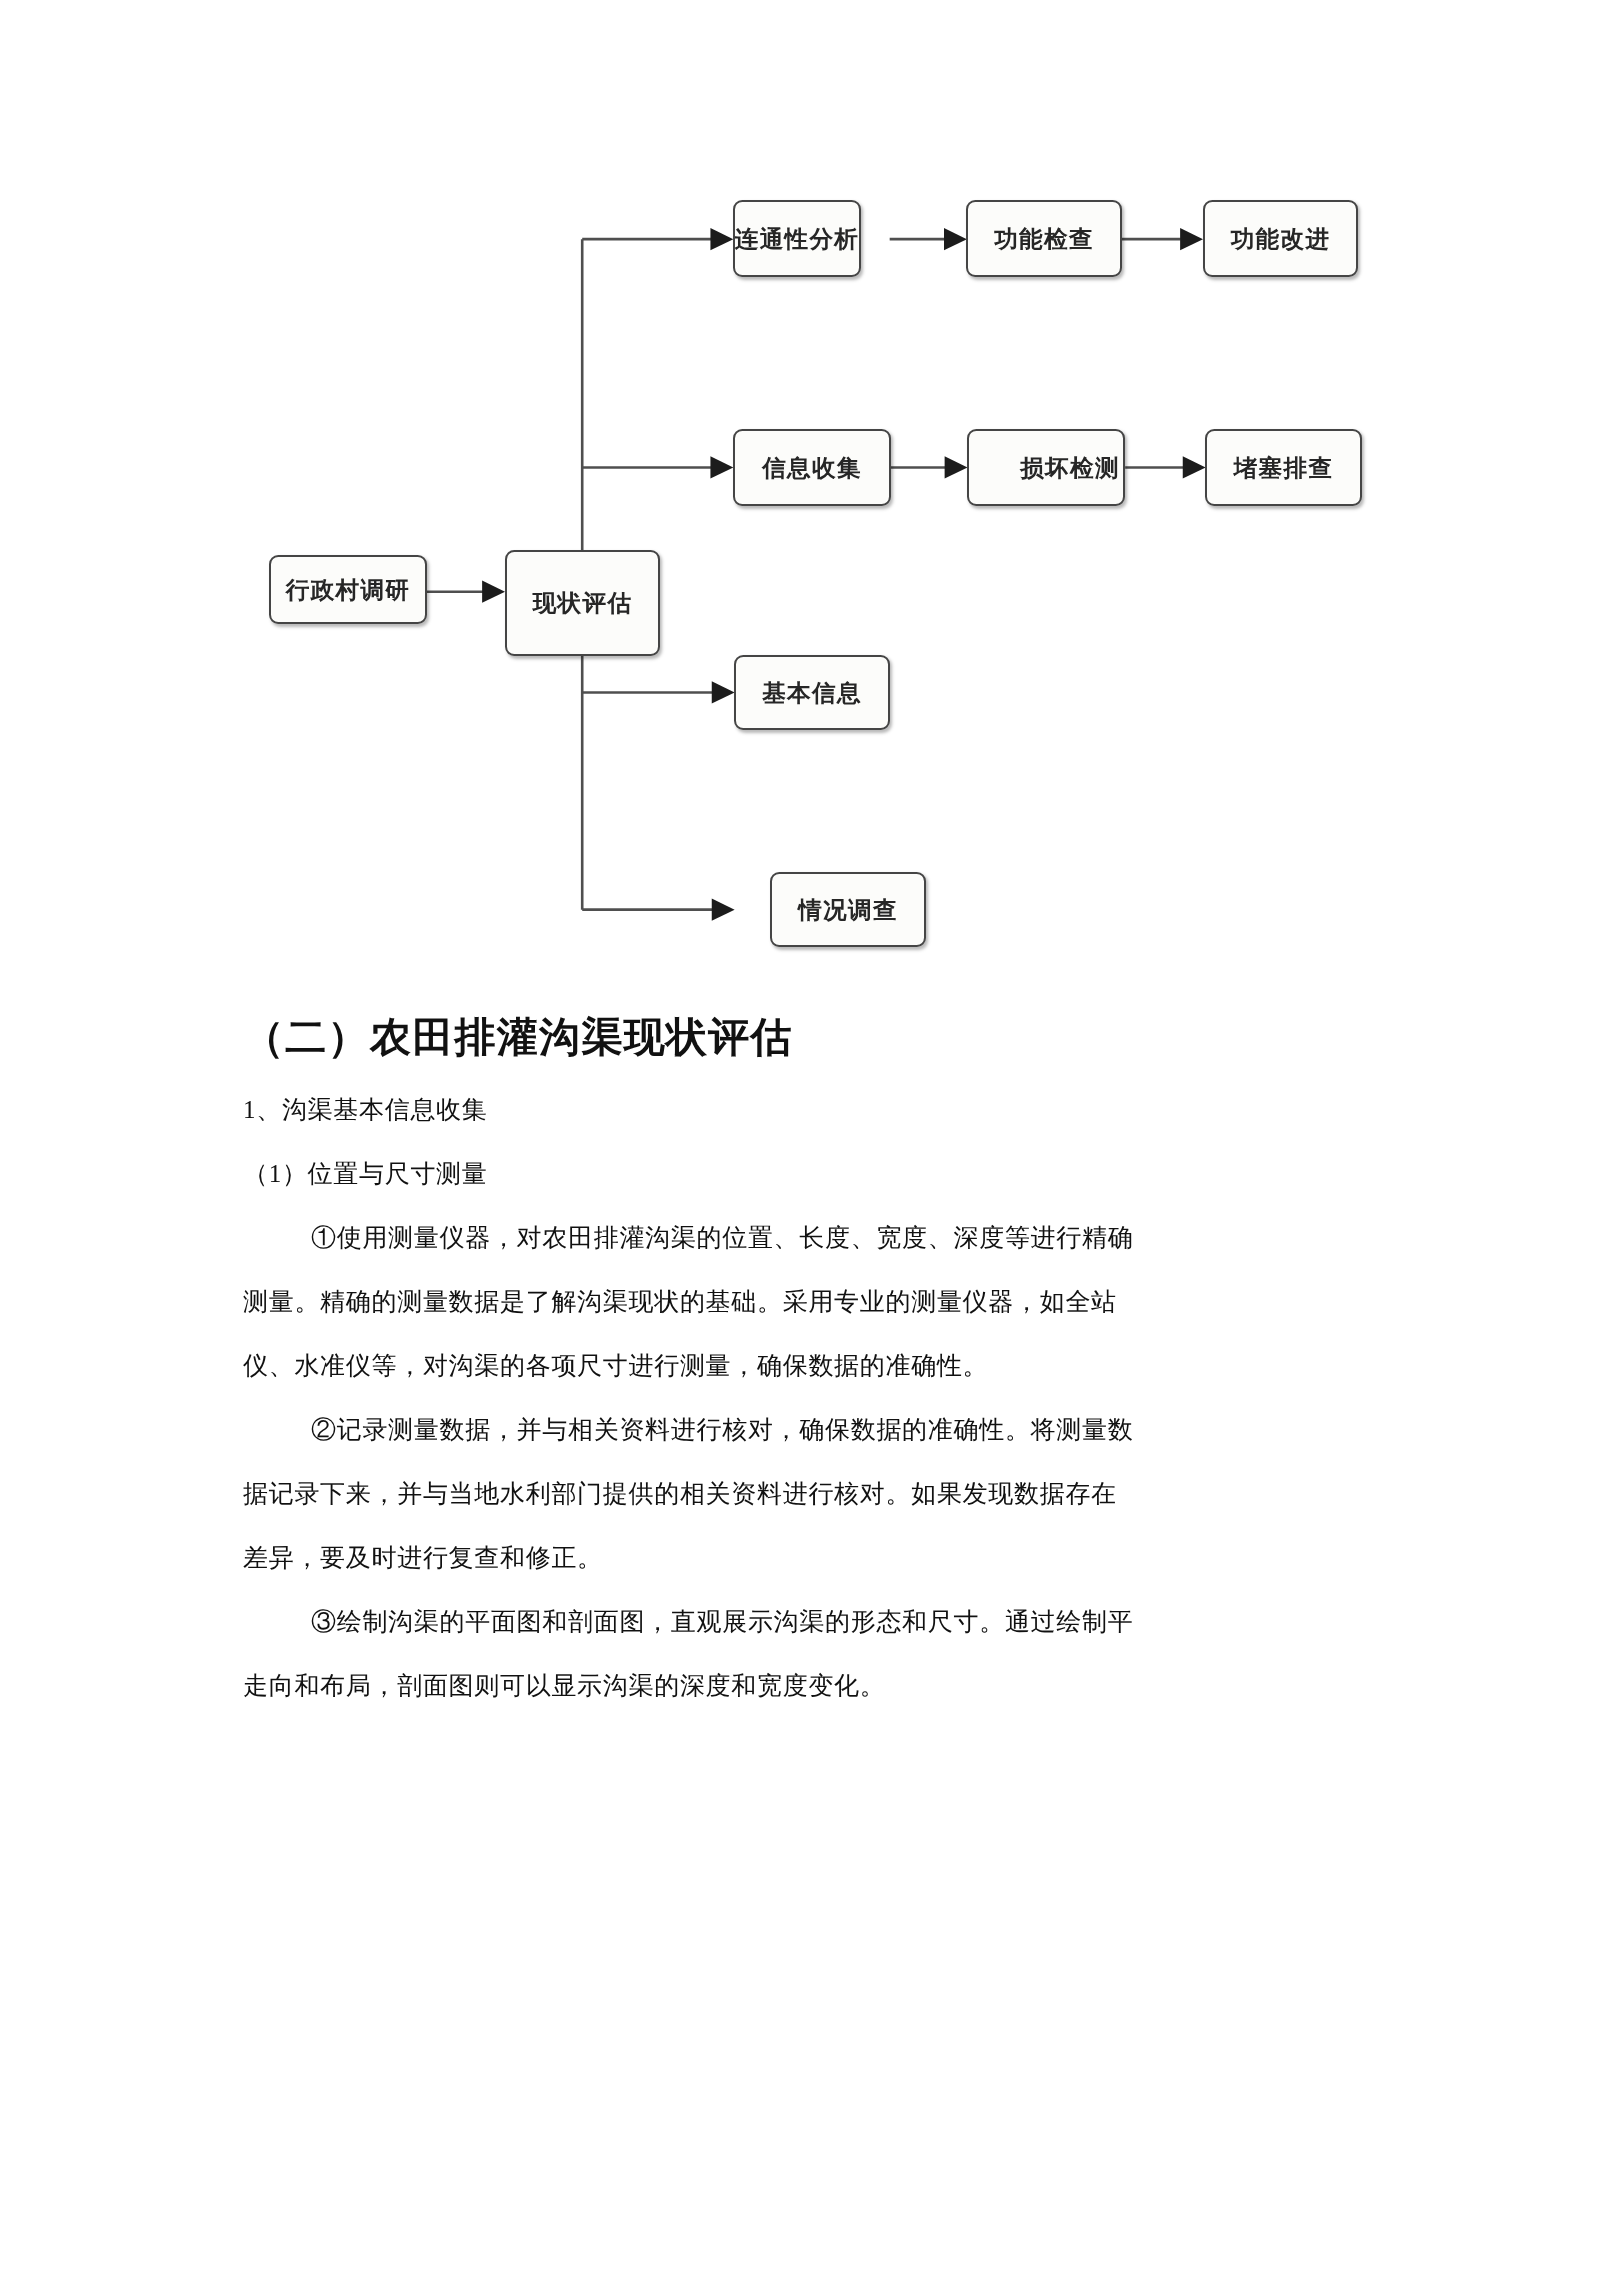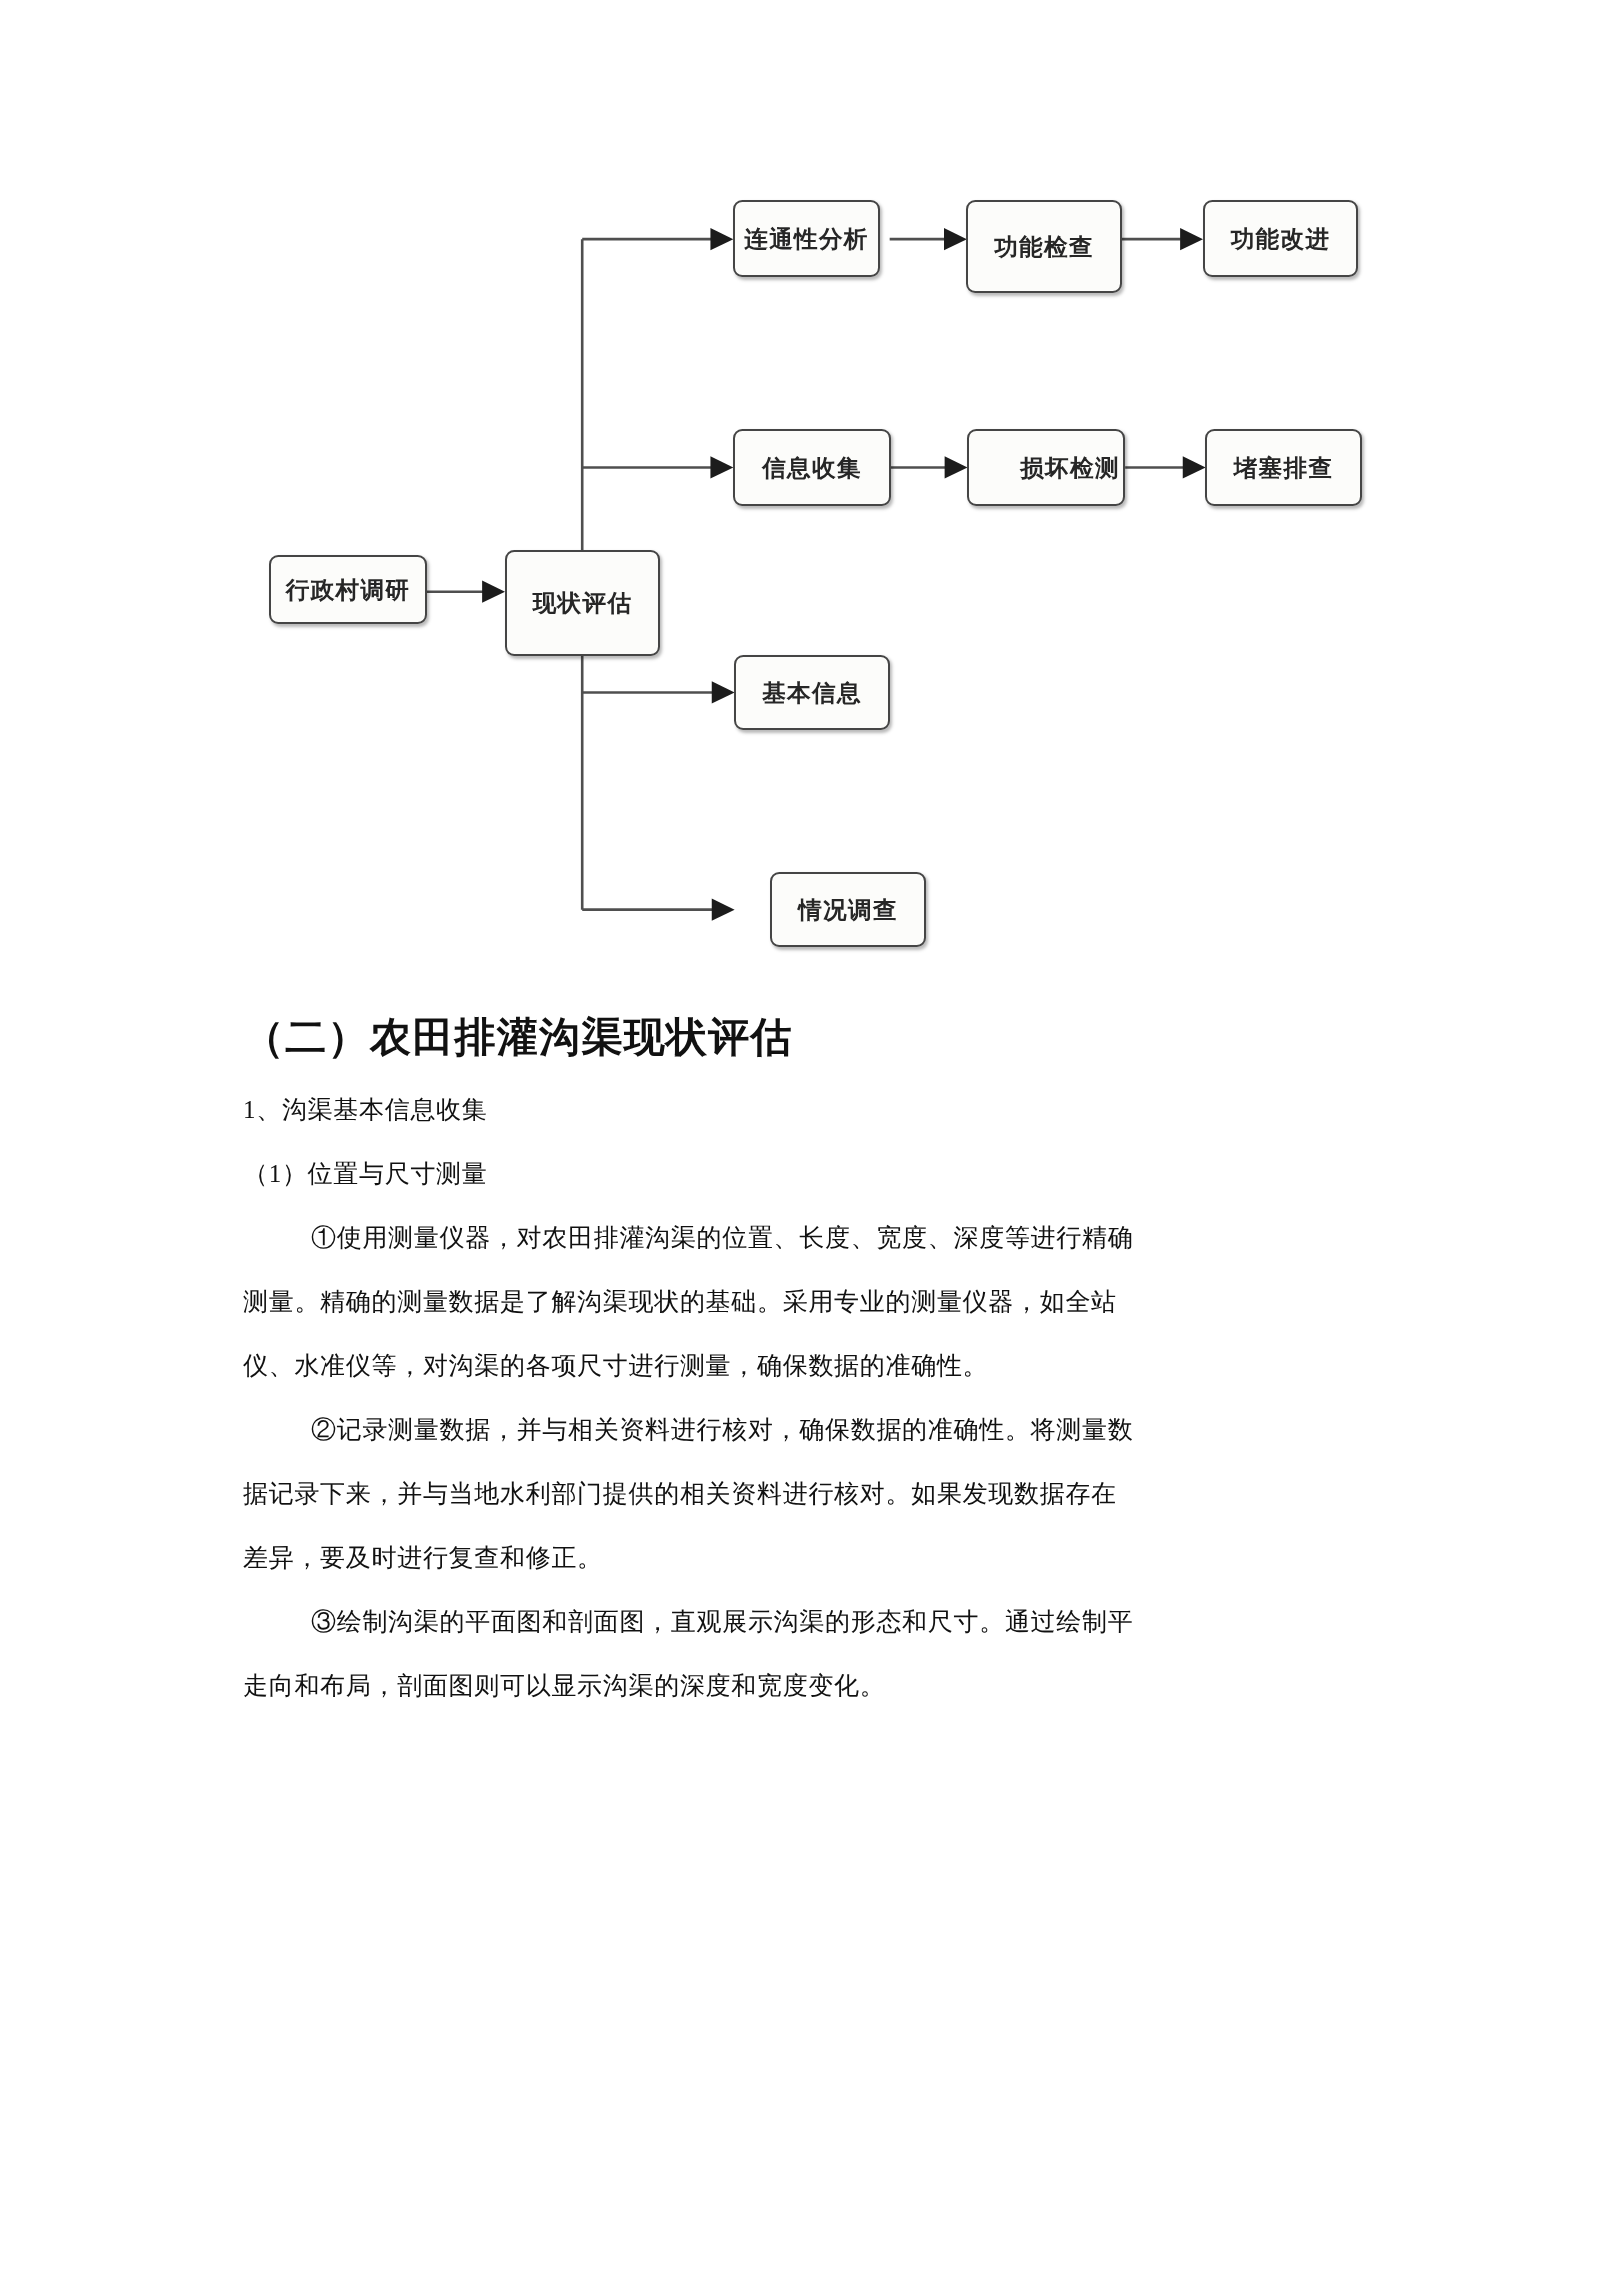--- a/index.html
+++ b/index.html
@@ -142,25 +142,25 @@
     </svg>
 
     <div class="node" style="left:269px;  top:555px;  width:158px; height:69px;text-align:center;">
       <span>行政村调研</span>
     </div>
 
     <div class="node" style="left:505px;  top:550px;  width:155px; height:106px;">
       <span>现状评估</span>
     </div>
 
-    <div class="node" style="left:733px; top:200px;  width:147px; height:77px;">
+    <div class="node" style="left:733px; top:200px;  width:128px; height:77px;">
       <span>连通性分析</span>
     </div>
 
-    <div class="node" style="left:966px; top:200px;  width:156px; height:93px;">
+    <div class="node" style="left:966px; top:200px;  width:156px; height:77px;">
       <span>功能检查</span>
     </div>
 
     <div class="node" style="left:1203px; top:200px;  width:155px; height:77px;">
       <span>功能改进</span>
     </div>
 
     <div class="node" style="left:733px; top:429px;  width:158px; height:77px;">
       <span>信息收集</span>
     </div>

